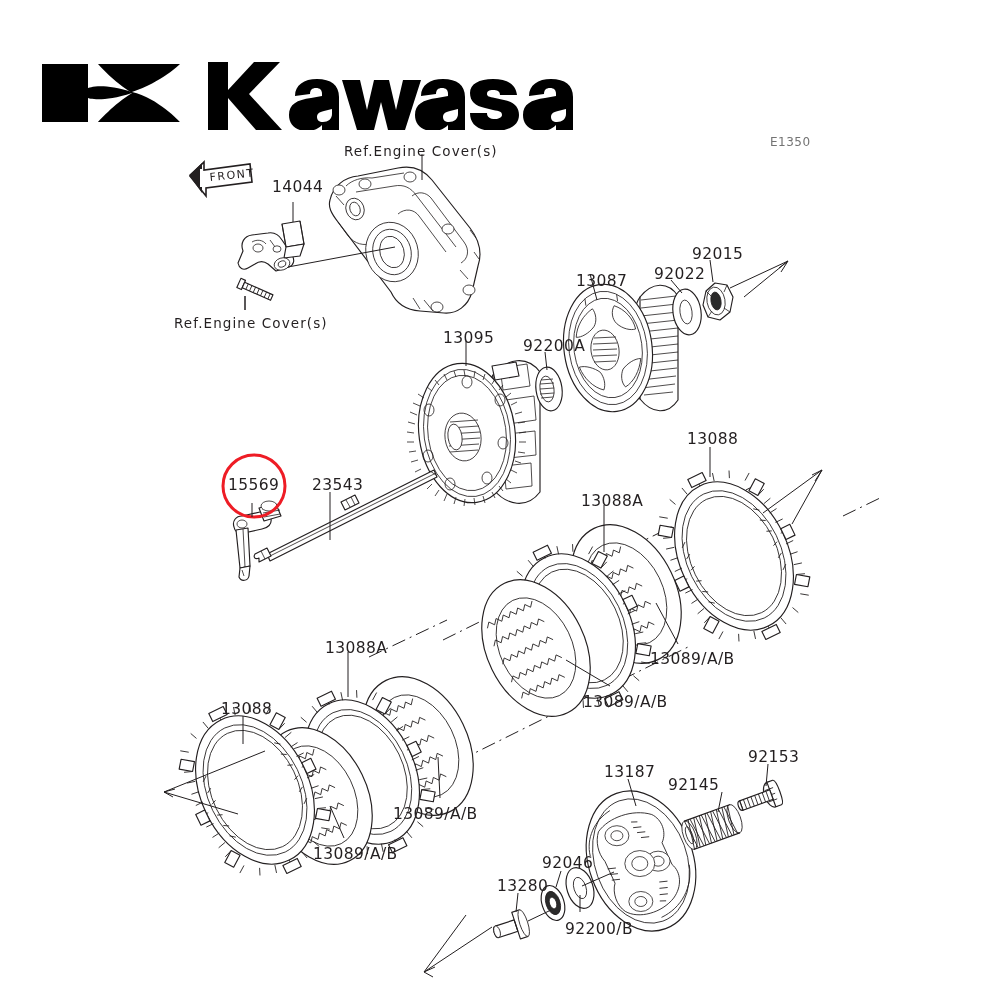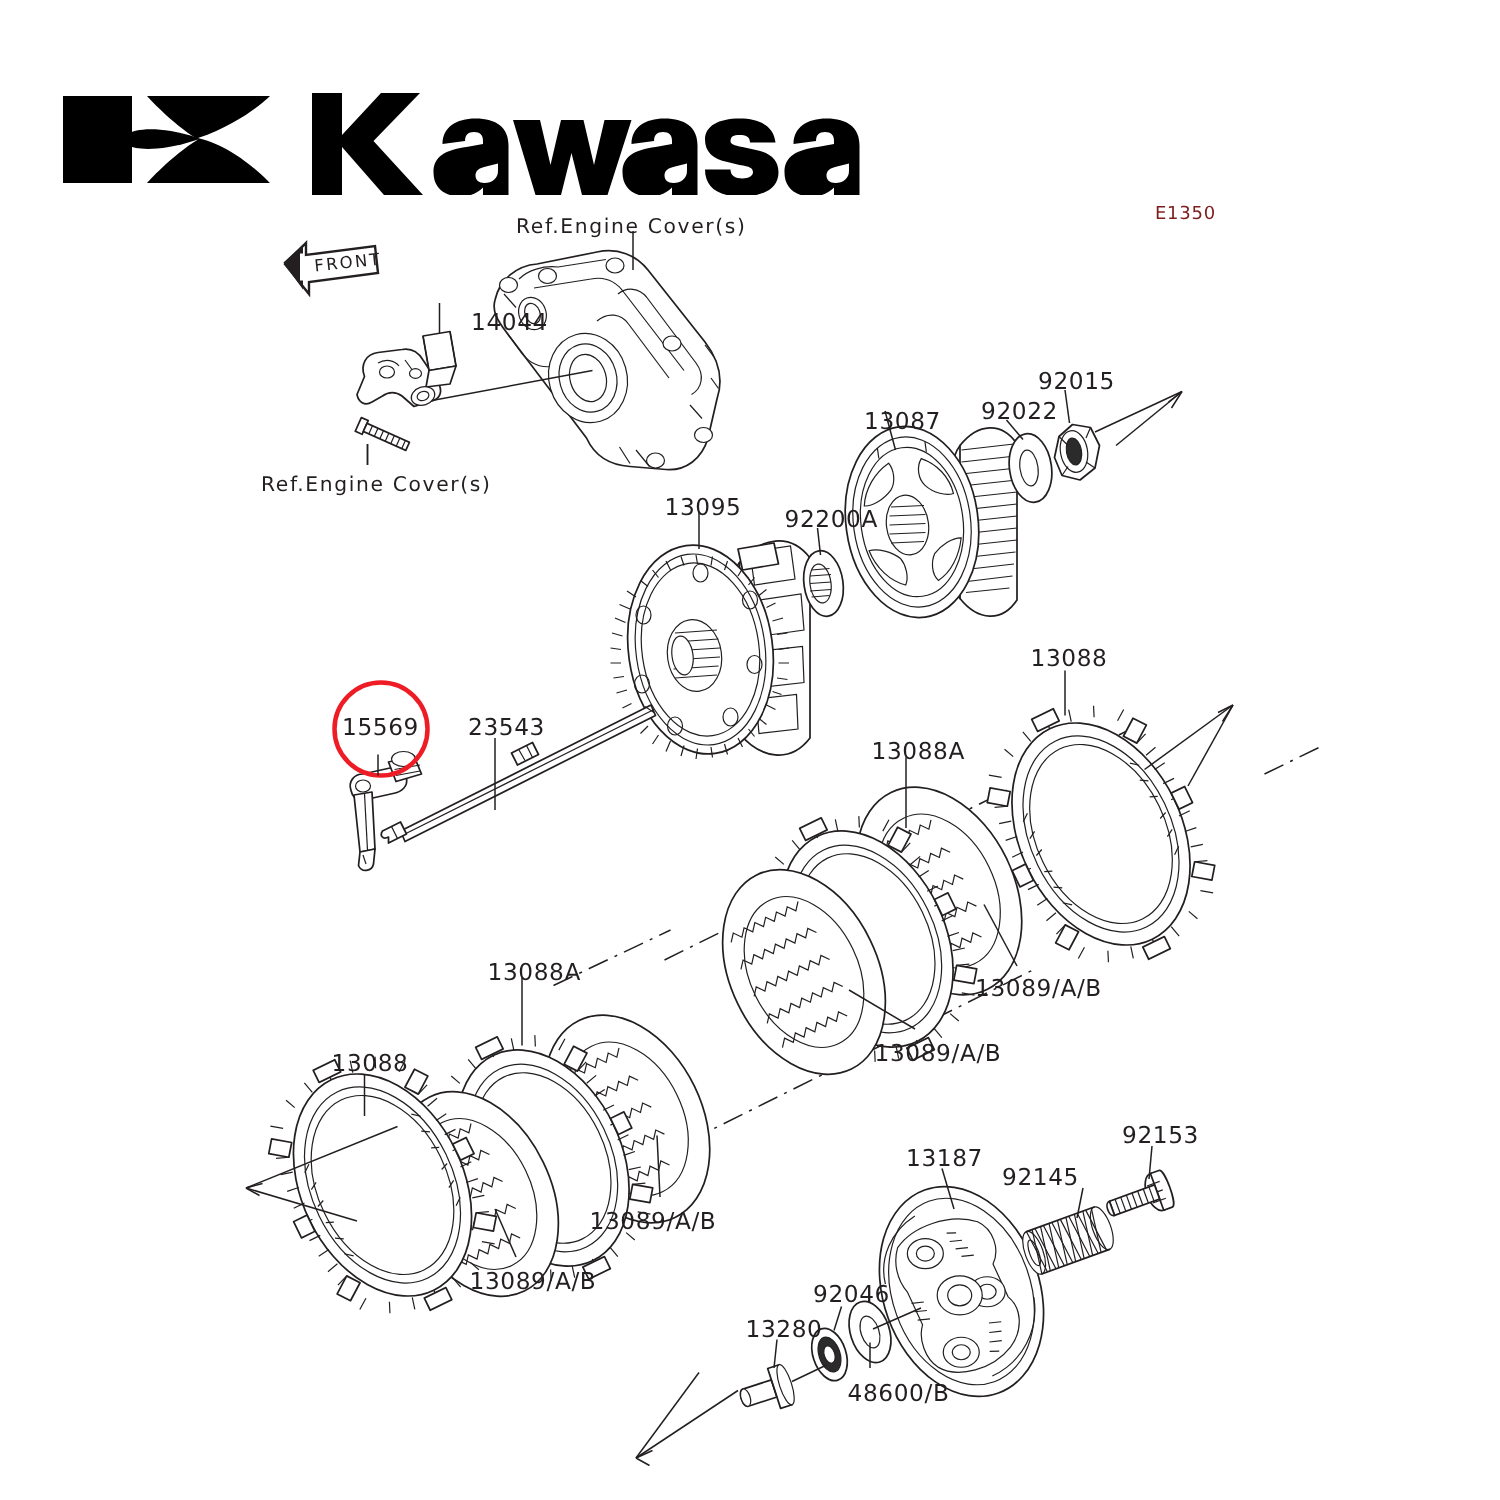--- a/index.html
+++ b/index.html
@@ -12,21 +12,21 @@
   #page{position:absolute;left:0;top:0;width:1000px;height:1000px;background:#fff;}
   #canvas{position:absolute;left:0;top:0;width:1000px;height:1000px;}
   .lbl{
     position:absolute;
     font-family:"DejaVu Sans","Liberation Sans",sans-serif;
     font-size:15px;color:#231f20;white-space:nowrap;
     letter-spacing:0.4px;
   }
   .lbl.code{font-size:15.5px;}
   .lbl.ref{font-size:13.5px;letter-spacing:1.1px;}
-  .lbl.diagcode{font-size:12px;color:#7f1d1d;letter-spacing:.5px;}
+  .lbl.diagcode{font-size:12px;color:#737373;letter-spacing:.5px;}
   #logo{position:absolute;left:40px;top:58px;width:540px;height:72px;}
   #frontbadge{position:absolute;left:186px;top:160px;width:70px;height:62px;}
 </style>
 </head>
 <body>
 
 <div id="page">
 
   <svg id="logo" viewBox="0 0 540 72">
     <g fill="#000000">
@@ -535,38 +535,38 @@
     <path class="lead" d="M422 154 L422 180"></path>
     <path class="lead" d="M245 310 L245 296"></path>
     <path class="lead" d="M293 202 L293 222"></path>
     <path class="lead" d="M466 341 L466 366"></path>
 
   </svg>
 
   <div id="labels">
       <div class="lbl ref" style="left: 344px; top: 143px;">Ref.Engine Cover(s)</div>
       <div class="lbl ref" style="left: 174px; top: 315px;">Ref.Engine Cover(s)</div>
-      <div class="lbl code" style="left: 272px; top: 206px; margin-left: 42px;">14044</div>
+      <div class="lbl code" style="left: 272px; top: 178px;">14044</div>
       <div class="lbl code" style="left: 576px; top: 259px; margin-top: 13px;">13087</div>
       <div class="lbl code" style="left: 654px; top: 265px;">92022</div>
       <div class="lbl code" style="left: 692px; top: 245px;">92015</div>
       <div class="lbl code" style="left: 443px; top: 329px;">13095</div>
       <div class="lbl code" style="left: 523px; top: 337px;">92200A</div>
       <div class="lbl code" style="left: 687px; top: 430px;">13088</div>
       <div class="lbl code" style="left: 228px; top: 476px;">15569</div>
       <div class="lbl code" style="left: 312px; top: 476px;">23543</div>
       <div class="lbl code" style="left: 581px; top: 492px;">13088A</div>
       <div class="lbl code" style="left: 650px; top: 650px;">13089/A/B</div>
       <div class="lbl code" style="left: 583px; top: 693px;">13089/A/B</div>
       <div class="lbl code" style="left: 325px; top: 639px;">13088A</div>
       <div class="lbl code" style="left: 221px; top: 700px;">13088</div>
       <div class="lbl code" style="left: 393px; top: 805px;">13089/A/B</div>
       <div class="lbl code" style="left: 313px; top: 845px;">13089/A/B</div>
       <div class="lbl code" style="left: 748px; top: 748px;">92153</div>
       <div class="lbl code" style="left: 604px; top: 763px;">13187</div>
       <div class="lbl code" style="left: 668px; top: 776px;">92145</div>
       <div class="lbl code" style="left: 542px; top: 854px; text-align: right;">92046</div>
       <div class="lbl code" style="left: 497px; top: 877px;">13280</div>
-      <div class="lbl code" style="left: 565px; top: 920px;">48600/B</div>
+      <div class="lbl code" style="left: 565px; top: 920px;">92200/B</div>
       <div class="lbl diagcode" style="left: 770px; top: 135px;">E1350</div>
     </div>
 
 </div>
 
 </body></html>

